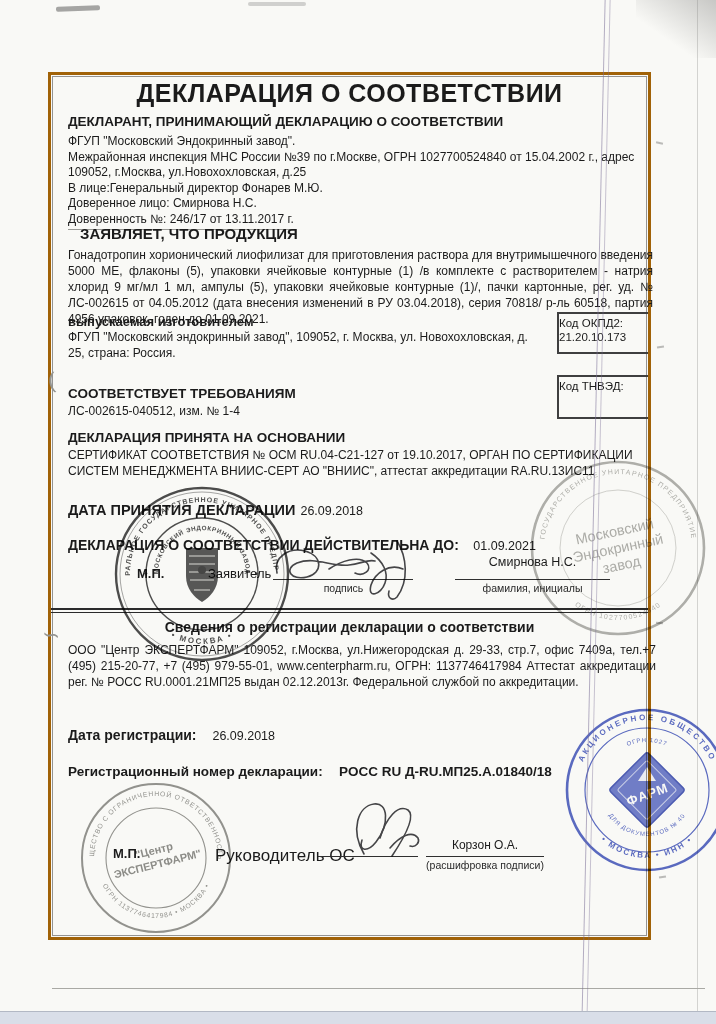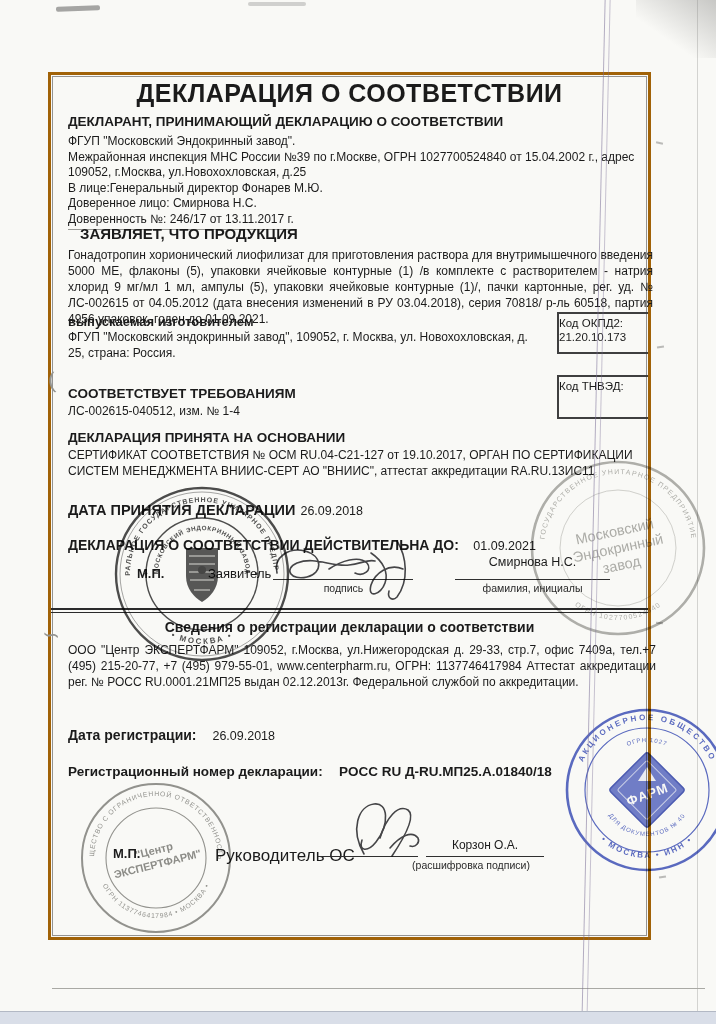--- a/index.html
+++ b/index.html
@@ -119,21 +119,21 @@
     <div class="abs" style="left:17px;top:687px;">
       <span class="lbl" style="font-size:13.5px;">Регистрационный номер декларации:</span>
       <span class="lbl" style="font-size:13.5px;margin-left:12px;">РОСС RU Д-RU.МП25.А.01840/18</span>
     </div>
 
     <div class="abs h3" style="left:62px;top:771px;">М.П.</div>
     <div class="abs" style="left:164px;top:771px;font-size:17px;">Руководитель ОС</div>
     <div class="abs sline" style="left:267px;top:781px;width:100px;"></div>
     <div class="abs" style="left:375px;top:763px;width:118px;text-align:center;font-size:12px;">Корзон О.А.</div>
     <div class="abs sline" style="left:375px;top:781px;width:118px;"></div>
-    <div class="abs cap" style="left:352px;top:784px;width:136px;">(расшифровка подписи)</div>
+    <div class="abs cap" style="left:366px;top:784px;width:136px;">(расшифровка подписи)</div>
   </div>
 
   <svg class="sig" style="left:271px;top:539px;" width="162" height="64" viewBox="0 0 162 64">
     <g fill="none" stroke="#26262a" stroke-width="1.6" stroke-linecap="round" opacity=".85">
       <path d="M6,34 C2,18 18,8 34,12 C52,17 52,34 36,38 C20,42 12,30 26,24 C44,17 60,28 78,26 C90,25 96,20 104,22"></path>
       <path d="M58,30 C70,22 88,16 96,24 C102,31 92,38 84,34"></path>
       <path d="M100,14 C112,22 118,34 114,44 C110,56 96,60 100,46 C104,34 118,24 132,30"></path>
       <path d="M126,2 C136,18 138,42 126,58 C122,62 116,60 118,52"></path>
     </g>
   </svg>

